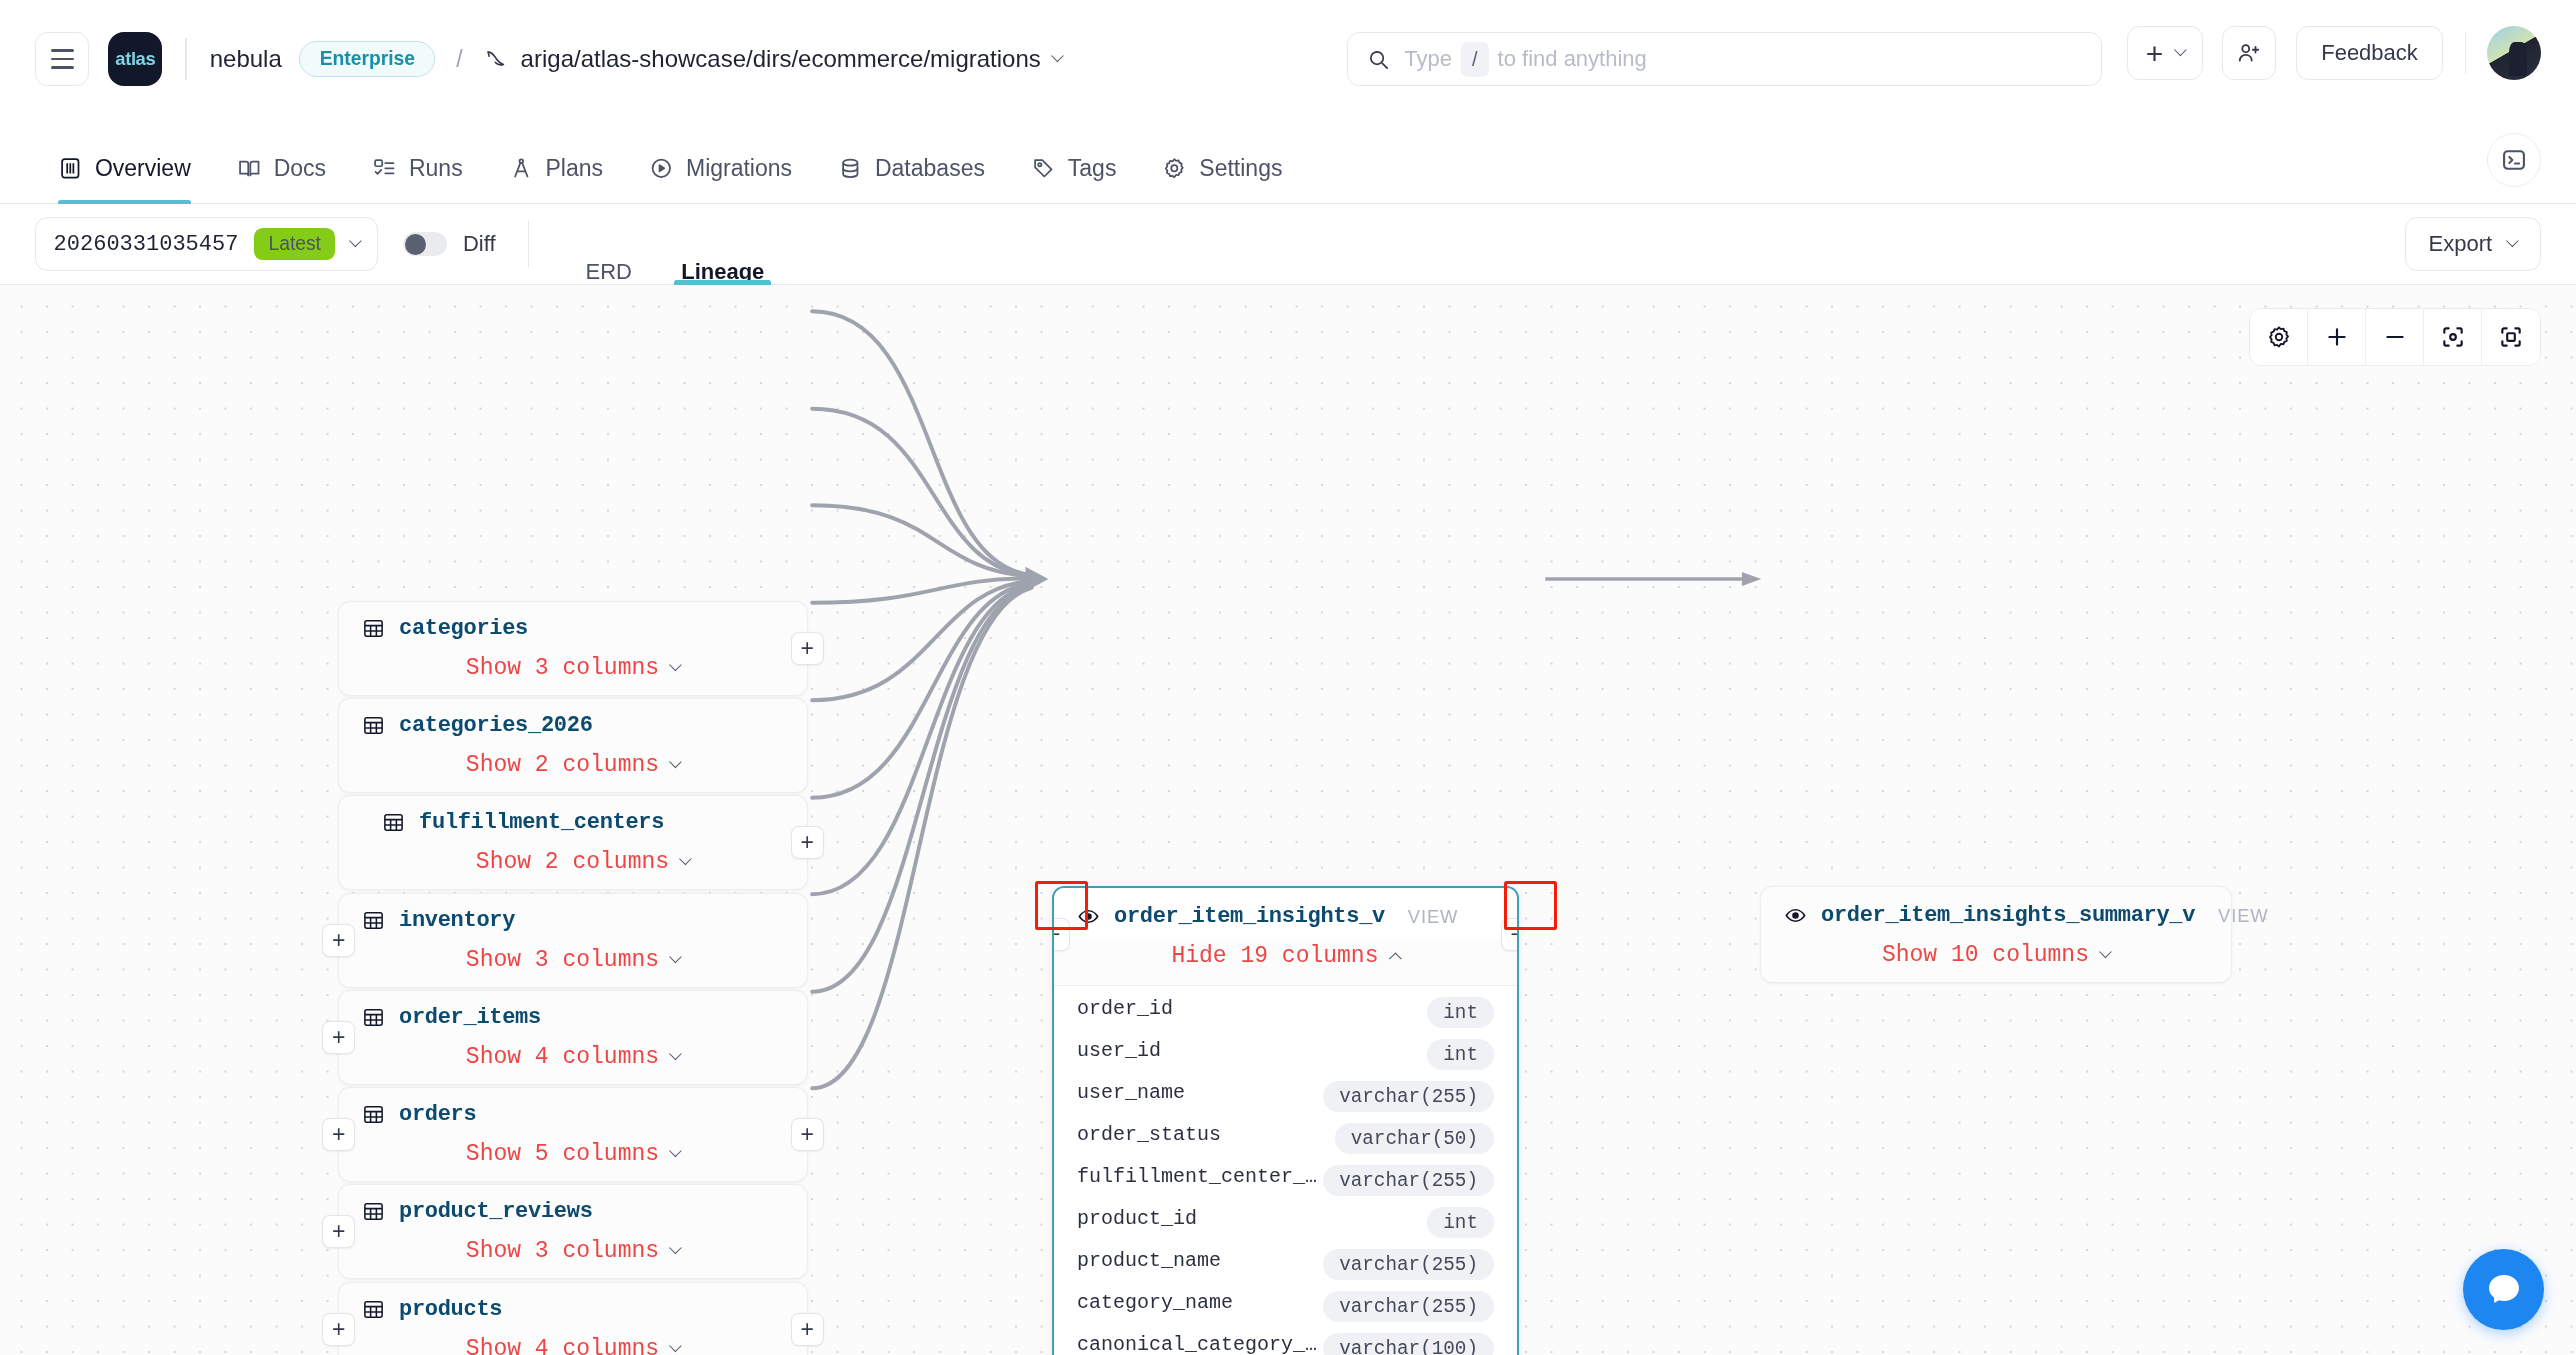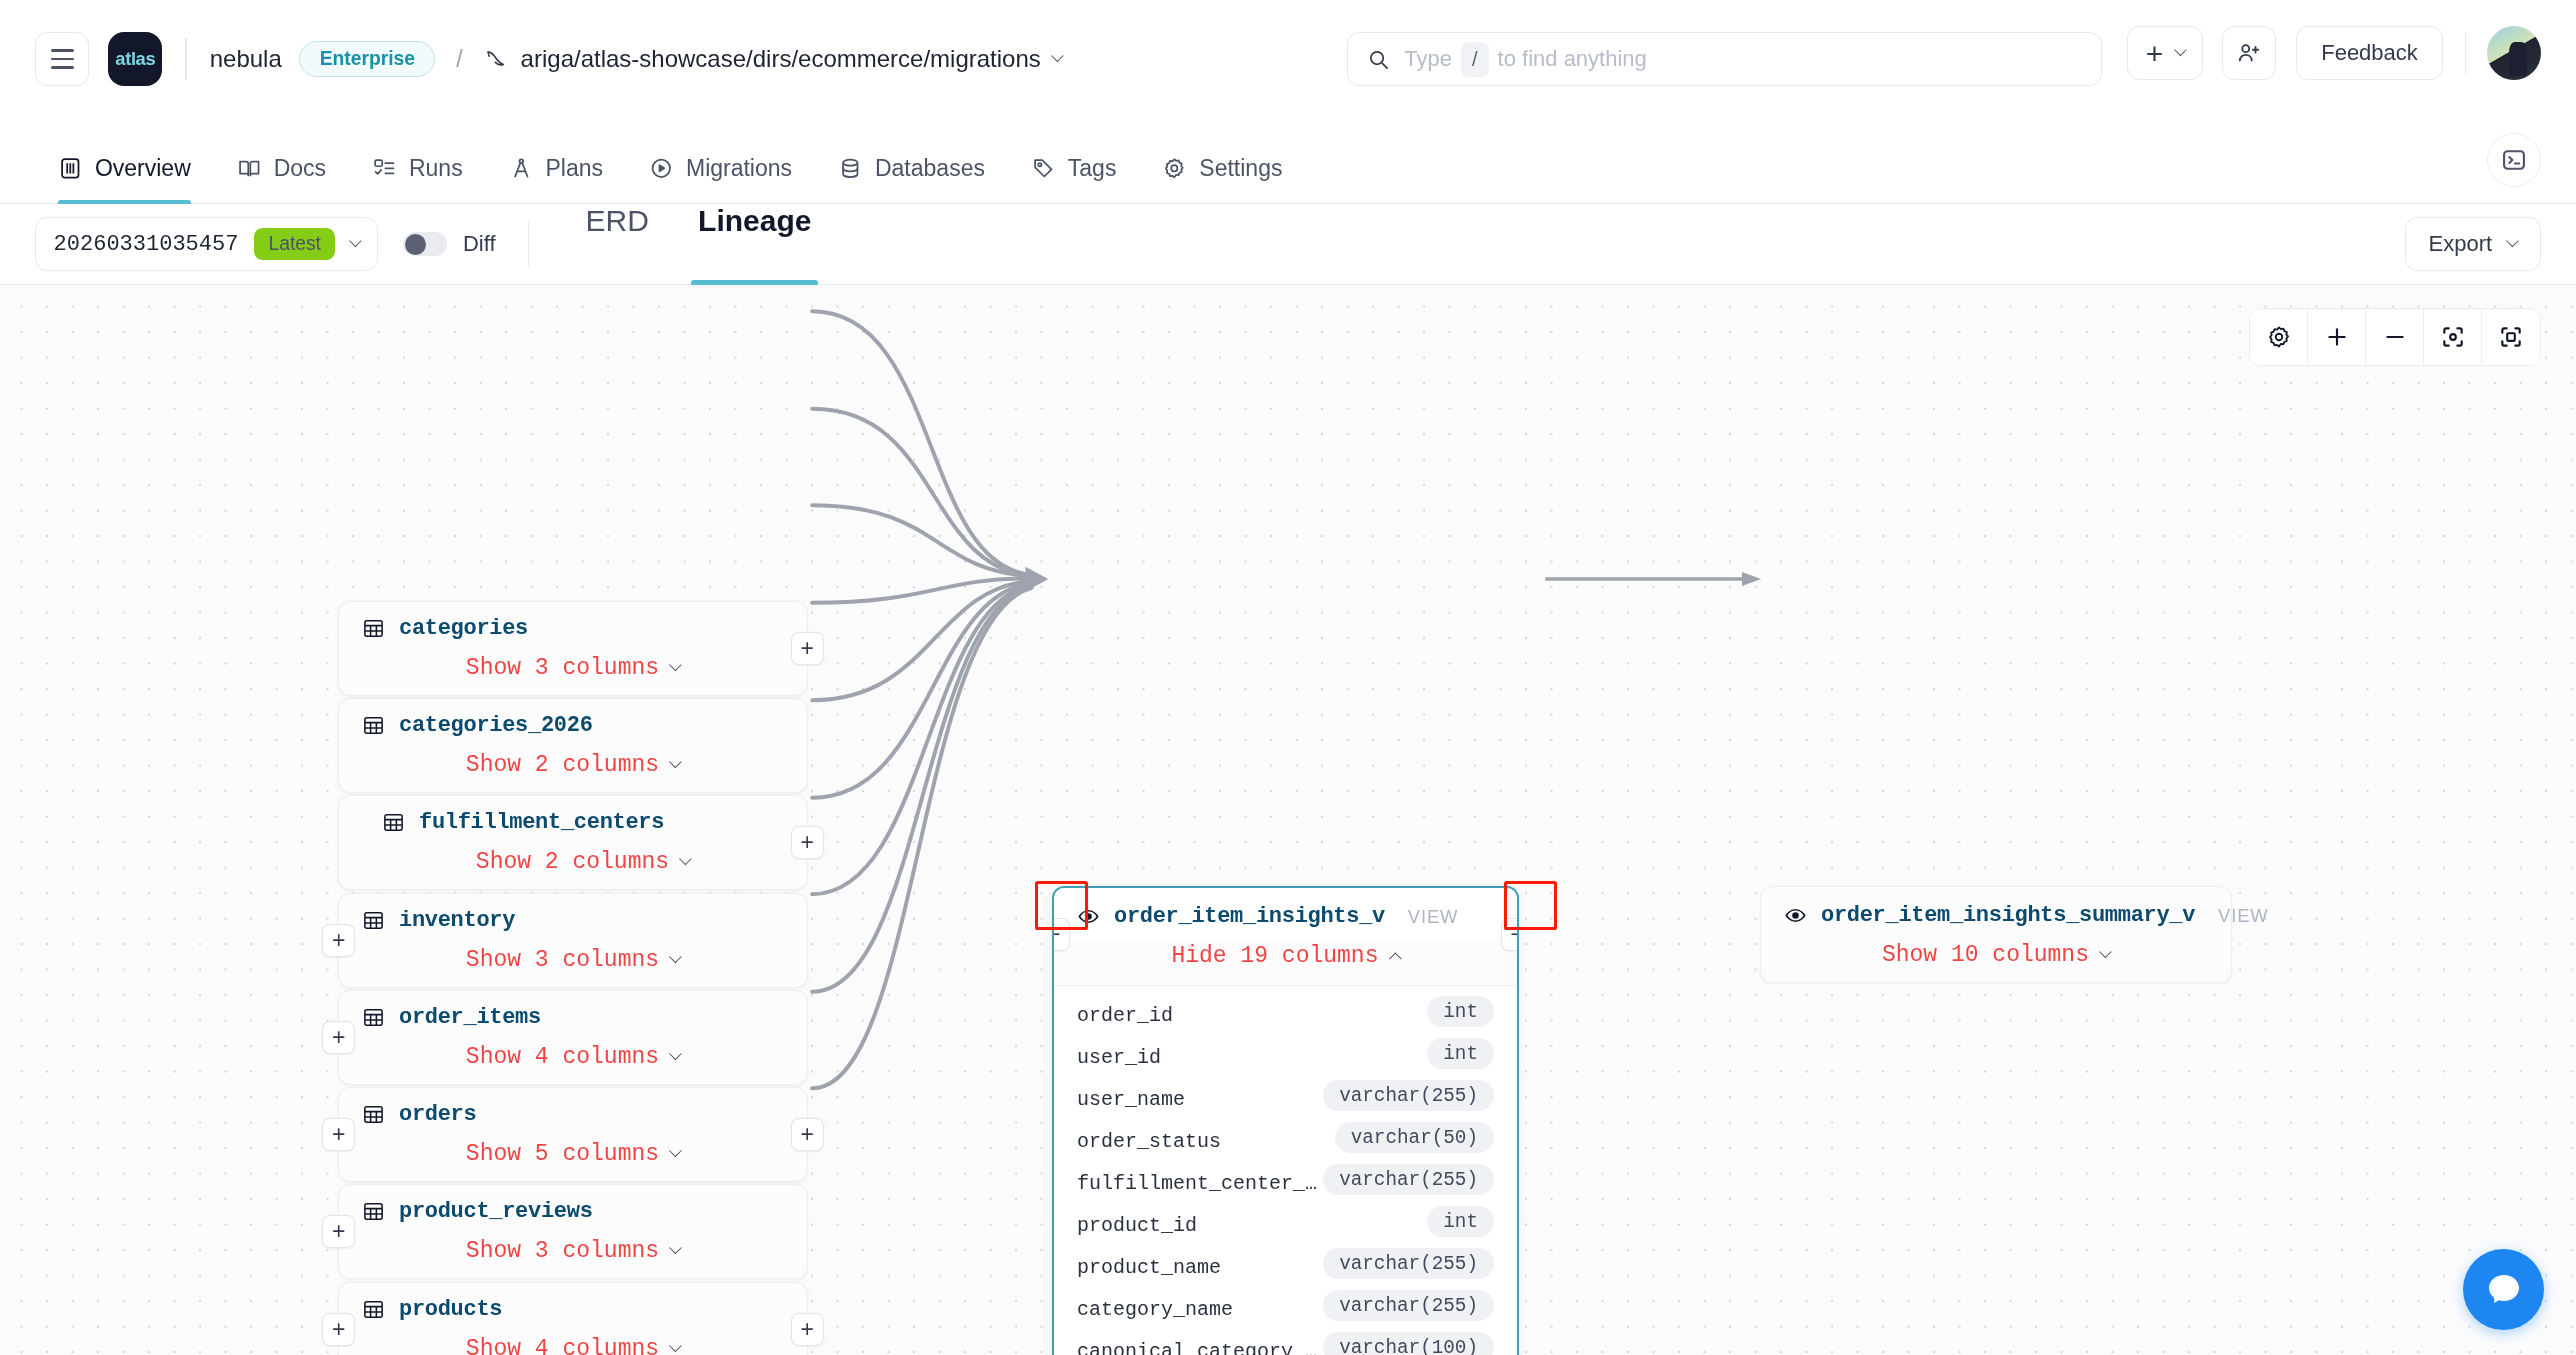--- a/index.html
+++ b/index.html
@@ -145,22 +145,22 @@
     position: relative;
   }
   .toggle .knob {
     position:absolute; left: 1.8px; top: 1.8px; width: 21px; height: 21px;
     border-radius:50%; background: #5b6172;
   }
   .diff-label { font-size: 22px; color: #343a4b; }
   .subbar-div { width: 1.4px; height: 46px; background: #e6e8ec; margin: 0 32px; }
   .modetabs { display:flex; align-items: center; height: 81px; }
   .modetab {
-    font-size: 30px; color: #4c5366; padding: 0 24.6px; height: 100%;
-    display:flex; align-items:flex-start; position:relative;
+    font-size: 22px; color: #4c5366; padding: 0 24.6px; height: 100%;
+    display:flex; align-items:flex-end; position:relative;
   }
   .modetab.active { color: #12182a; font-weight: 700; }
   .modetab.active::after {
     content:''; position:absolute; left:17.6px; right:17.6px; bottom:0; height:4.4px;
     background:#56bdd2; border-radius:2.6px 2.6px 0 0;
   }
   .export-btn {
     position:absolute; right: 35px; top: 13px;
     height: 54px; border:1.4px solid #e6e8ec; border-radius:12.3px; background:#fff;
     display:flex; align-items:center; gap:16px; padding: 0 23px;
@@ -219,21 +219,21 @@
     background: #ffffff;
     border: 2.2px solid #3f9fb4;
     border-radius: 12.3px;
     box-shadow: 0 1.8px 8.8px rgba(20,24,40,0.07);
     overflow: hidden;
   }
   .viewnode .node-head { padding: 16px 23px 10.5px 23px; background:#fff; }
   .viewnode .node-foot { border-bottom: 1.3px solid #eef0f3; padding-bottom: 16px; background:#fcfcfd; }
   .collist { padding: 5.3px 0 3.5px 0; background: #fff; }
   .colrow {
-    display:flex; align-items:flex-end; justify-content: space-between;
+    display:flex; align-items:flex-start; justify-content: space-between;
     padding: 6.1px 23px; height: 42px;
   }
   .colname { font-size: 20px; color: #2a303f; white-space: nowrap; overflow:hidden; }
   .coltype {
     font-size: 19.3px; color: #434a5b;
     background: #f0f1f4; border-radius: 877px; padding: 4.4px 16px;
     white-space: nowrap;
   }
 
   

